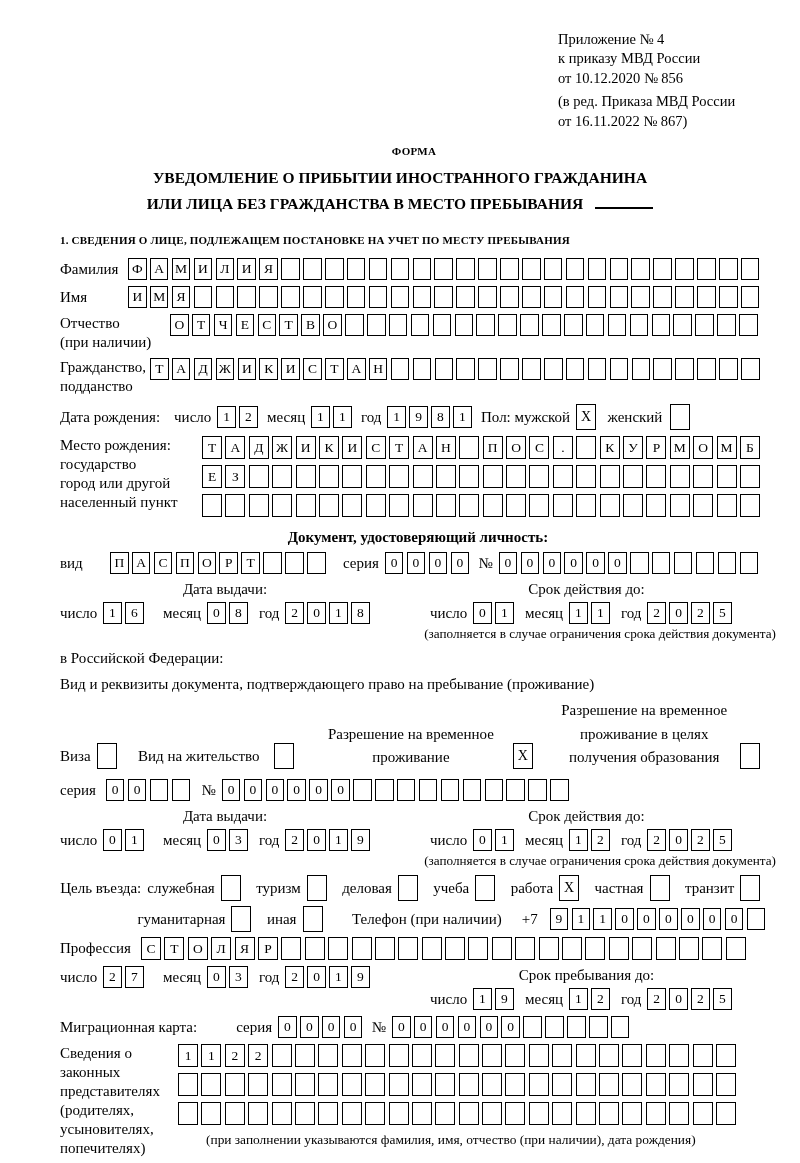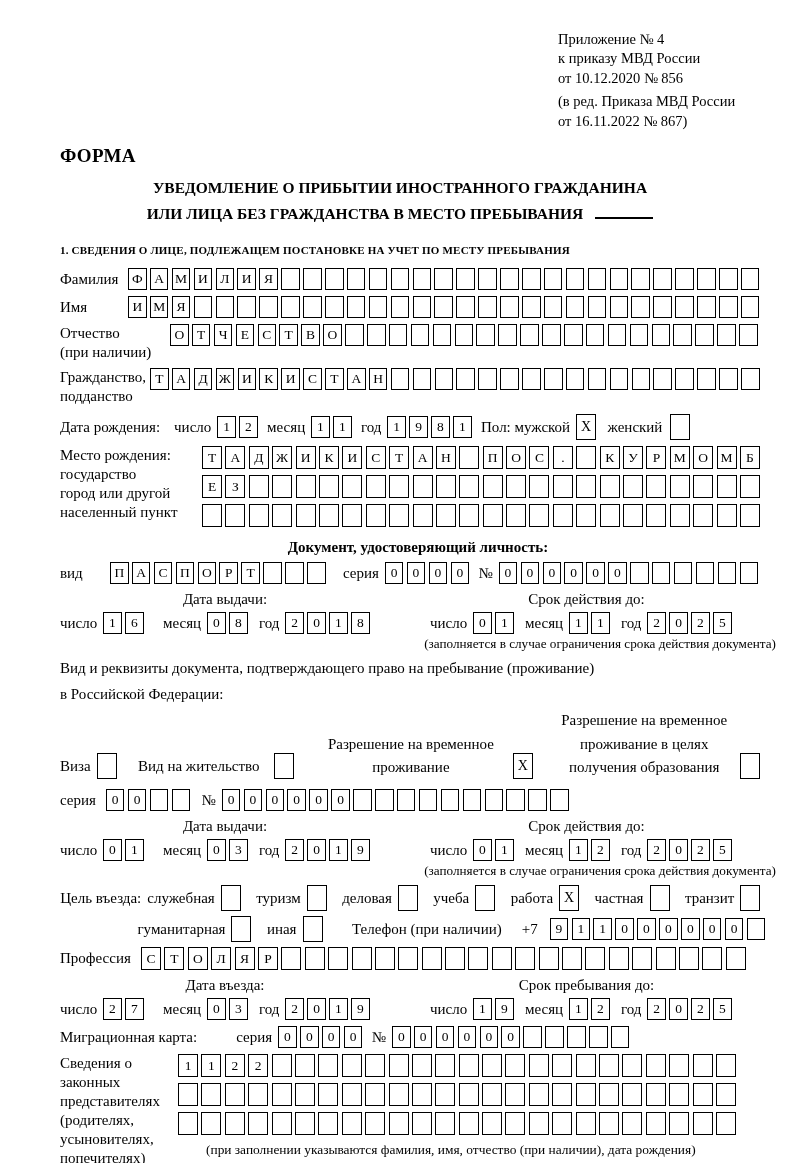--- a/index.html
+++ b/index.html
@@ -8,21 +8,21 @@
     width: 800px; height: 1163px;
     background: #ffffff; color: #000000;
     font-family: "Liberation Serif", "DejaVu Serif", serif;
     font-size: 15px; overflow: hidden;
   }
   .page { width: 800px; height: 1123px; padding: 30px 24px 0 60px; }
 
   
   .hdr { width: 218px; margin-left: auto; font-size: 14.5px; line-height: 1.34; }
   .hdr-sub { margin-top: 4px; }
-  .forma { font-weight: bold; text-align: left; padding-right: 8px; margin-top: 14px; font-size: 19px; letter-spacing: .3px; }
+  .forma { font-weight: bold; text-align: center; padding-right: 8px; margin-top: 14px; font-size: 11px; letter-spacing: .3px; }
 
   .title { text-align: center; font-weight: bold; font-size: 15.5px; margin-top: 8px; line-height: 1.7; margin-right: 36px; }
   .blank { display: inline-block; width: 58px; border-bottom: 2px solid #000; margin-left: 12px; vertical-align: baseline; }
 
   .sec { font-weight: bold; font-size: 11px; margin-top: 16px; margin-bottom: 12px; letter-spacing: .2px; }
 
   .row { display: flex; align-items: flex-start; margin-bottom: 6px; }
   .lbl { flex: none; line-height: 22px; }
   .lbl2 { flex: none; line-height: 19px; }
   .cells { display: flex; flex: none; }
@@ -434,22 +434,22 @@
             <span class="cell">2</span>
             <span class="cell">0</span>
             <span class="cell">2</span>
             <span class="cell">5</span>
           </span>
       </div>
     </div>
     <div class="note">(заполняется в случае ограничения срока действия документа)</div>
   </div>
 
+  <div class="plain">в Российской Федерации:</div>
   <div class="plain">Вид и реквизиты документа, подтверждающего право на пребывание (проживание)</div>
-  <div class="plain">в Российской Федерации:</div>
 
   <div class="visa-row">
     <span class="lbl">Виза</span>
     <span class="cells cb gap6 mr10">
         <span class="cell"></span>
       </span>
     <span class="lbl gap8">Вид на жительство</span>
     <span class="cells cb gap14 mr10">
         <span class="cell"></span>
       </span>
@@ -623,21 +623,20 @@
         <span class="cell"></span>
         <span class="cell"></span>
         <span class="cell"></span>
         <span class="cell"></span>
         <span class="cell"></span>
       </span>
   </div>
 
   <div class="dates nonote">
     <div class="dcol1">
-      <div class="dhead">Дата въезда:</div>
       <div class="dline">
         <span class="lbl">число</span>
         <span class="cells">
             <span class="cell">2</span>
             <span class="cell">7</span>
           </span>
         <span class="lbl gap8">месяц</span>
         <span class="cells">
             <span class="cell">0</span>
             <span class="cell">3</span>

